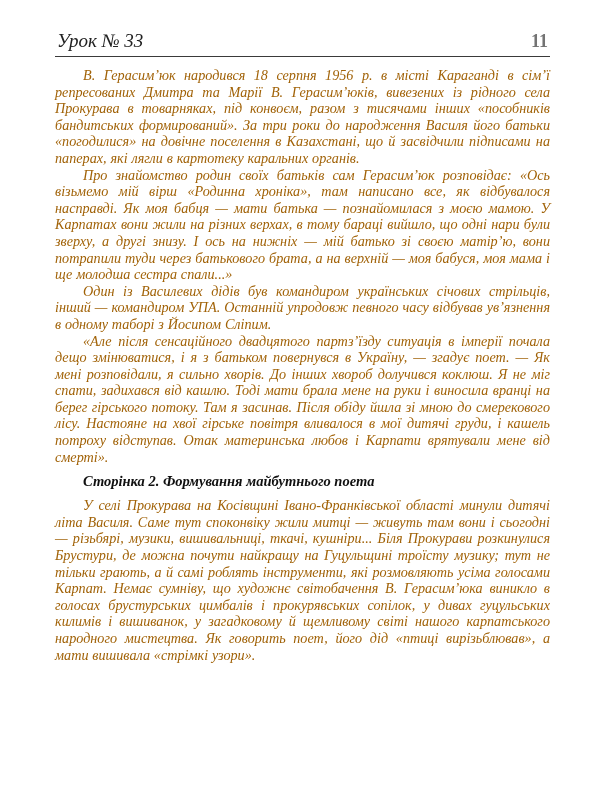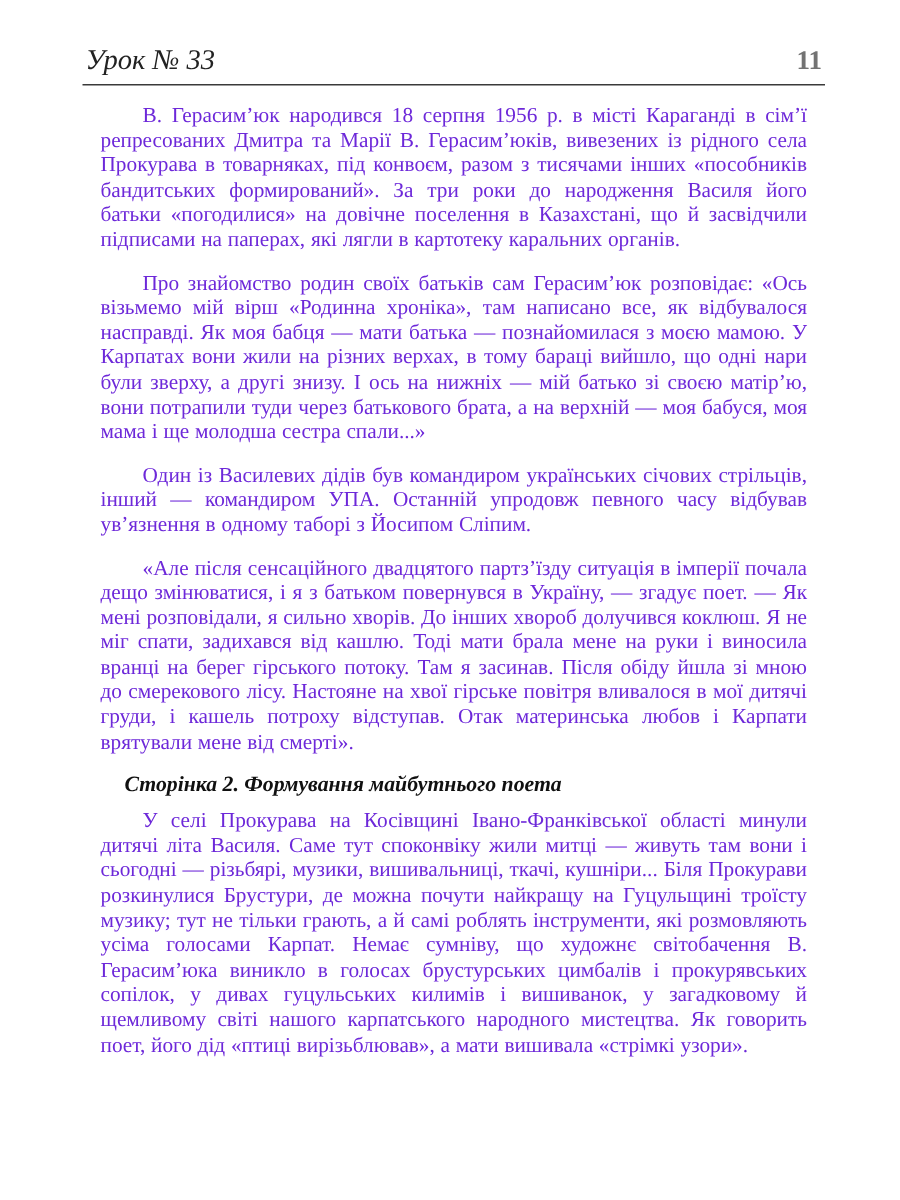--- a/index.html
+++ b/index.html
@@ -45,25 +45,26 @@
     font-style: italic;
     margin: 8px 0 7px 0;
     padding-left: 28px;
     color: #101010;
   }
   .para {
     font-size: 14.2px;
     line-height: 16.6px;
     text-align: justify;
     text-indent: 28px;
-    margin: 12px;
+    margin: 0;
     hyphens: auto;
     -webkit-hyphens: auto;
     word-spacing: 0.02em;
-    color: #6d28d9;
+    color: #a16207;
+    font-style: italic;
   }
   .content .section-heading + .para { margin-top: 0; }
   .section-heading.second { }
 </style>
 </head>
 <body>
 
 <div class="page">
 
   <header class="page-header">

